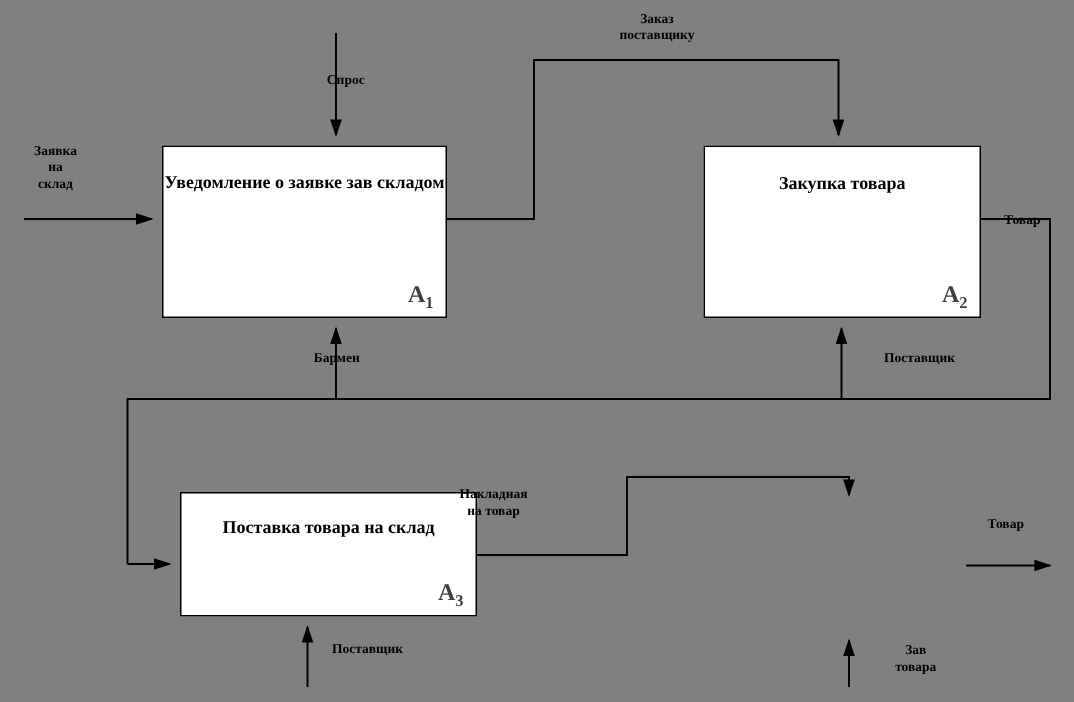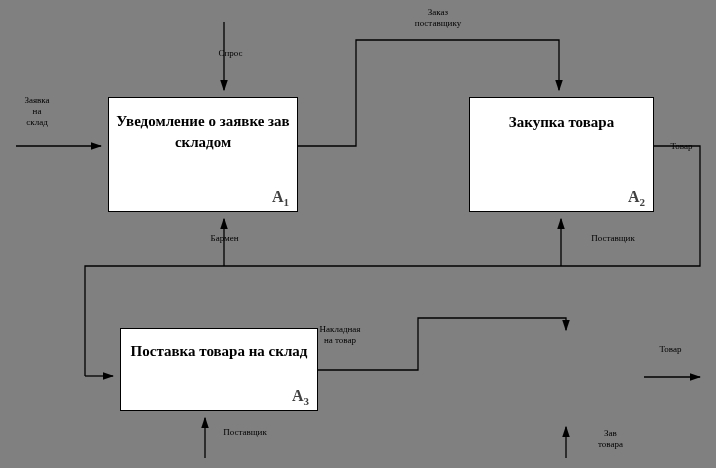--- a/index.html
+++ b/index.html
@@ -27,40 +27,40 @@
     border: 1px solid #000000;
     box-sizing: border-box;
   }
   .node-title {
     position: absolute;
     left: 0;
     right: 0;
     text-align: center;
     font-family: "Liberation Serif", serif;
     font-weight: bold;
-    font-size: 15px;
+    font-size: 12px;
     line-height: 21px;
     color: #000000;
   }
   .node-id {
     position: absolute;
     right: 8px;
     bottom: 3px;
     font-family: "Liberation Serif", serif;
     font-weight: bold;
     font-size: 16px;
     color: #404040;
   }
   .node-id sub {
     font-size: 11px;
   }
   .label {
     position: absolute;
     font-family: "Liberation Serif", serif;
-    font-weight: normal;
+    font-weight: bold;
     font-size: 9px;
     line-height: 11px;
     color: #000000;
     text-align: center;
     white-space: pre-line;
   }
 </style>
 </head>
 <body>
 
@@ -118,20 +118,20 @@
 
   <div class="label" style="left:203px; top:48px; width:55px;">Спрос</div>
   <div class="label" style="left:398px; top:7px; width:80px;">Заказ
 поставщику</div>
   <div class="label" style="left:8px; top:95px; width:58px;">Заявка
 на
 склад</div>
   <div class="label" style="left:659px; top:141px; width:45px;">Товар</div>
   <div class="label" style="left:197px; top:233px; width:55px;">Бармен</div>
   <div class="label" style="left:578px; top:233px; width:70px;">Поставщик</div>
-  <div class="label" style="left:304px; top:324px; width:72px;">Накладная
+  <div class="label" style="left:293px; top:324px; width:72px;">Накладная
 на товар</div>
   <div class="label" style="left:648px; top:344px; width:45px;">Товар</div>
   <div class="label" style="left:210px; top:427px; width:70px;">Поставщик</div>
   <div class="label" style="left:583px; top:428px; width:55px;">Зав
 товара</div>
 
 </div>
 
 </body></html>

